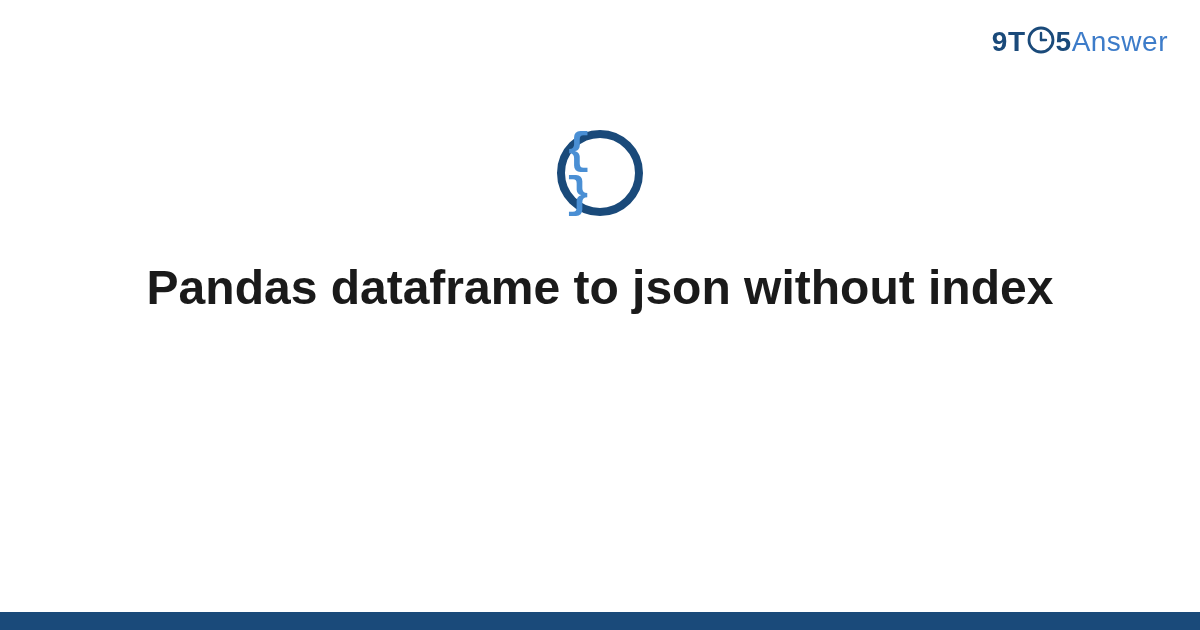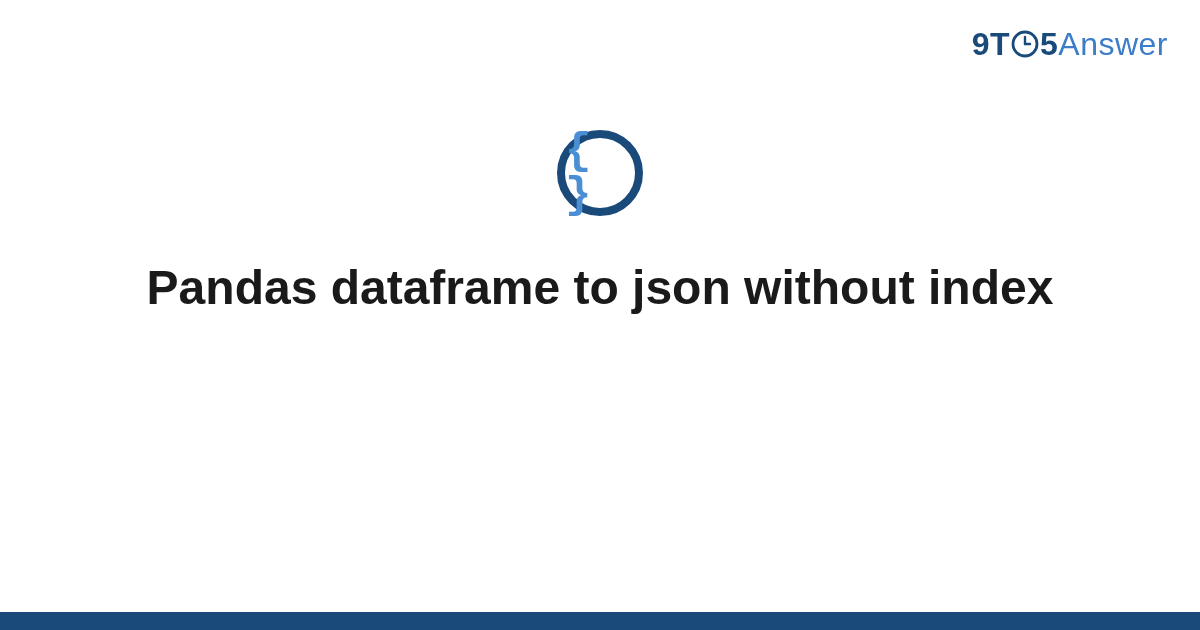--- a/index.html
+++ b/index.html
@@ -12,21 +12,21 @@
       height: 630px;
       background: #ffffff;
       font-family: Arial, Helvetica, sans-serif;
       position: relative;
       overflow: hidden;
     }
     .logo {
       position: absolute;
       top: 26px;
       right: 32px;
-      font-size: 32px;
+      font-size: 28px;
       font-weight: 600;
       letter-spacing: 0.5px;
     }
     .logo .nine {
       color: #1a4a7a;
     }
     .logo .t {
       color: #1a4a7a;
     }
     .logo .clock {

